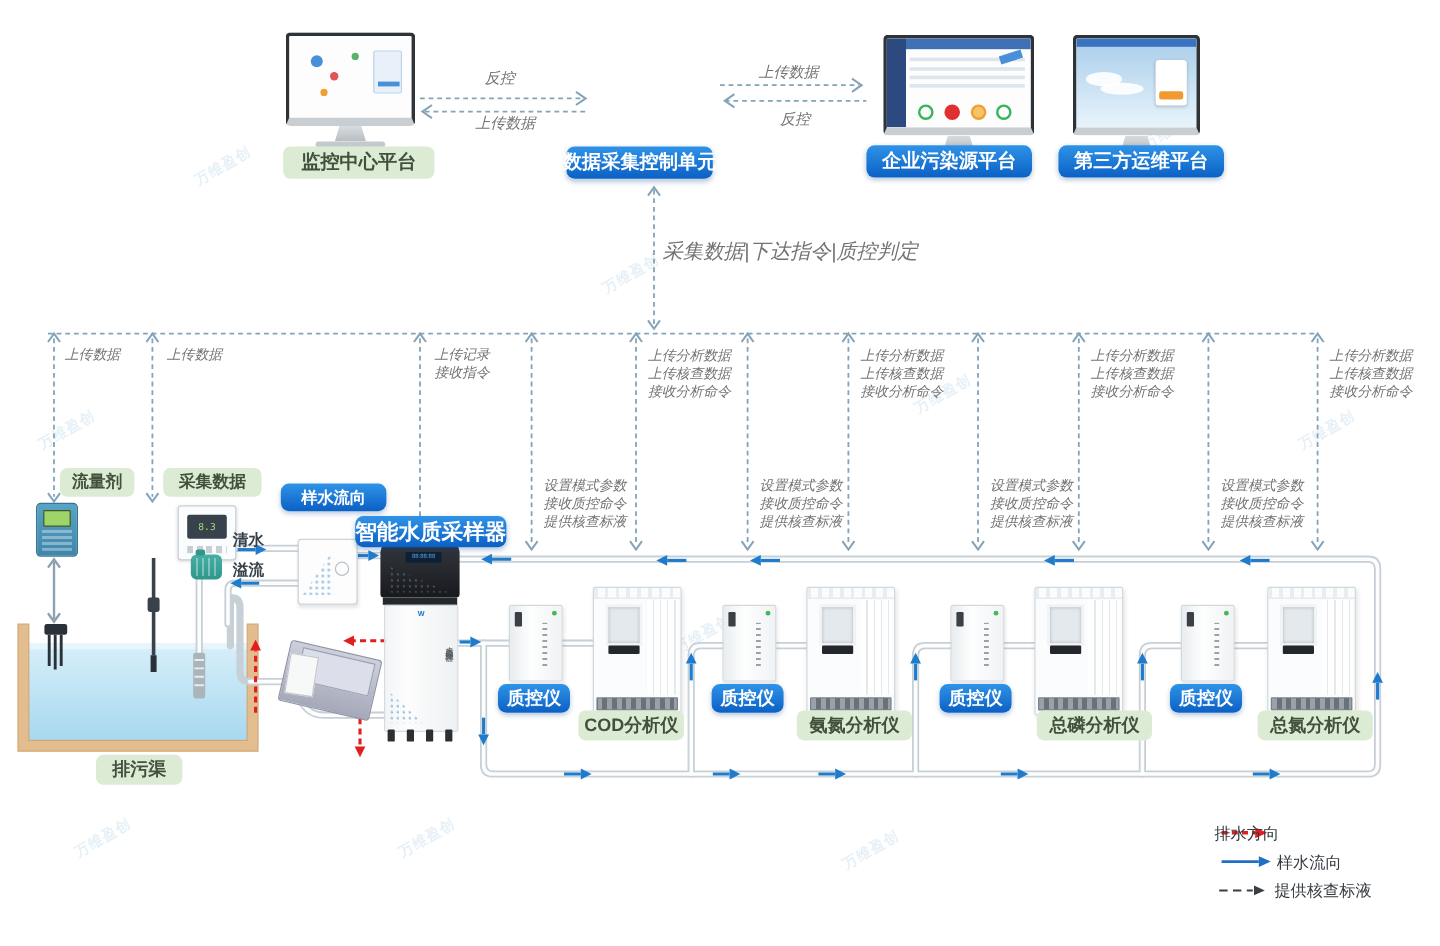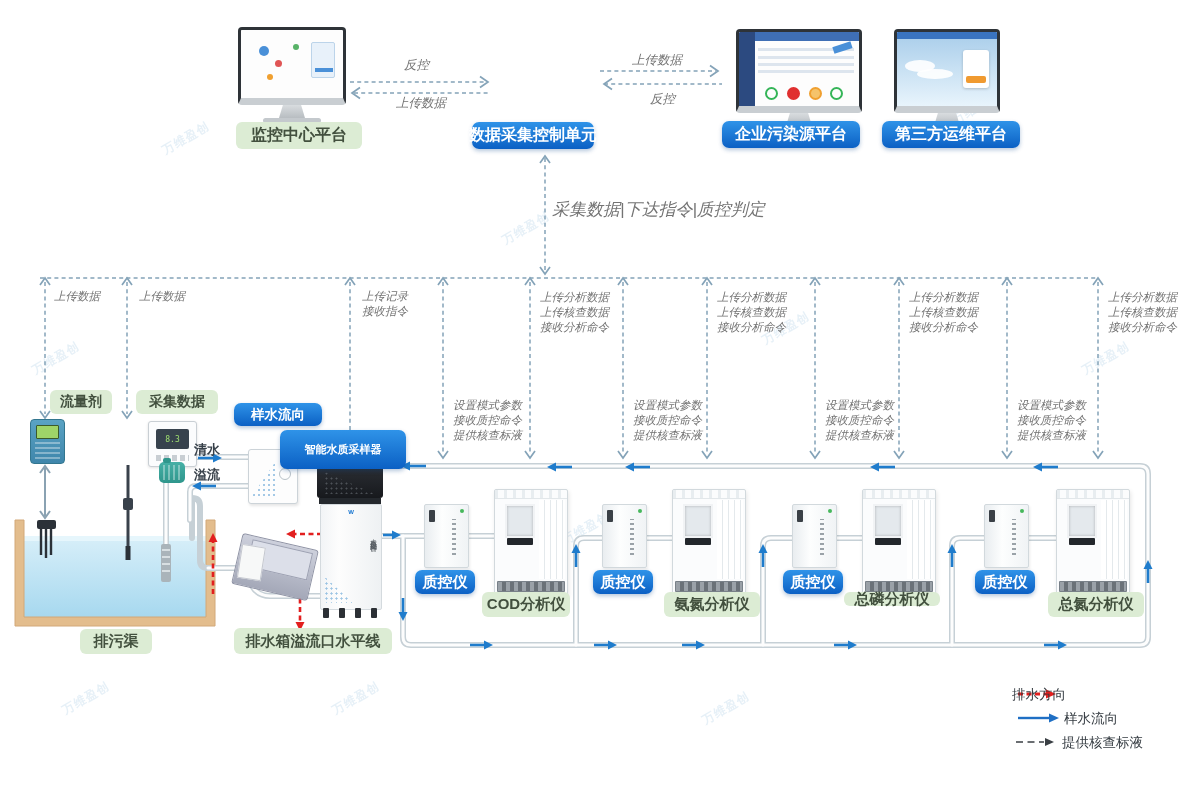--- a/index.html
+++ b/index.html
@@ -463,25 +463,24 @@
         <span></span>
         <span></span>
         <span></span>
         <span></span>
       </div>
   </div>
 
   <div class="badge green" style="left:50px;top:390px;width:62px;height:24px;font-size:14px">流量剂</div>
   <div class="badge green" style="left:136px;top:390px;width:82px;height:24px;font-size:14px">采集数据</div>
   <div class="badge blue" style="left:234px;top:403px;width:88px;height:23px;font-size:13.5px">样水流向</div>
-  <div class="badge blue" style="left:280px;top:430px;width:126px;height:39px;font-size:11px">智能水质采样器</div>
+  <div class="badge blue" style="left:296px;top:430px;width:126px;height:26px;font-size:18px">智能水质采样器</div>
   <div class="flabel" style="left:194px;top:441px">清水</div>
   <div class="flabel" style="left:194px;top:466px">溢流</div>
   <div class="badge green" style="left:80px;top:629px;width:72px;height:25px;font-size:15px">排污渠</div>
-  <div class="badge green" style="left:234px;top:628px;width:158px;height:26px;font-size:15px">排水箱溢流口水平线</div>
 
   <div class="qc" style="left:424px;top:504px">
     <div class="qc-door"></div>
       <div class="qc-dot"></div>
       <div class="qc-strip"></div>
     </div>
   <div class="analyzer" style="left:494px;top:489px">
     <div class="an-head"></div>
       <div class="an-ribs"></div>
       <div class="an-window"></div>
@@ -524,20 +523,20 @@
       <div class="an-slot"></div>
       <div class="an-grille"></div>
     </div>
 
   <div class="badge blue" style="left:415px;top:570px;width:60px;height:24px;font-size:15px">质控仪</div>
   <div class="badge blue" style="left:593px;top:570px;width:60px;height:24px;font-size:15px">质控仪</div>
   <div class="badge blue" style="left:783px;top:570px;width:60px;height:24px;font-size:15px">质控仪</div>
   <div class="badge blue" style="left:975px;top:570px;width:60px;height:24px;font-size:15px">质控仪</div>
   <div class="badge green" style="left:482px;top:592px;width:88px;height:25px;font-size:15px">COD分析仪</div>
   <div class="badge green" style="left:664px;top:592px;width:96px;height:25px;font-size:15px">氨氮分析仪</div>
-  <div class="badge green" style="left:844px;top:592px;width:96px;height:14px;font-size:15px">总磷分析仪</div>
+  <div class="badge green" style="left:864px;top:592px;width:96px;height:25px;font-size:15px">总磷分析仪</div>
   <div class="badge green" style="left:1048px;top:592px;width:96px;height:25px;font-size:15px">总氮分析仪</div>
 
   <div class="legend-label" style="left:1012px;top:686px">排水方向</div>
   <div class="legend-label" style="left:1064px;top:710px">样水流向</div>
   <div class="legend-label" style="left:1062px;top:734px">提供核查标液</div>
 
 </div>
 
 </body></html>

